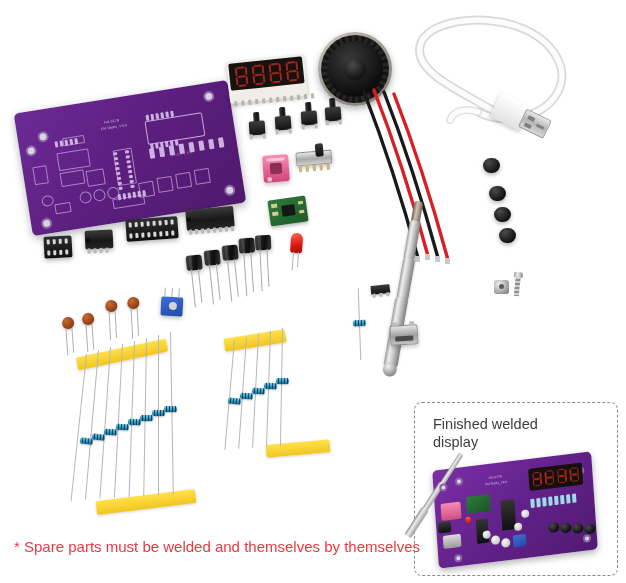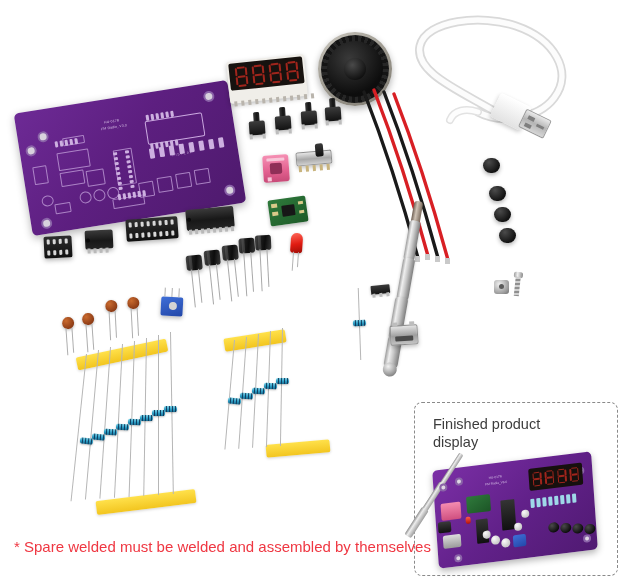--- a/index.html
+++ b/index.html
@@ -768,21 +768,21 @@
 
   <div class="abs" id="muport">
     <div class="b"></div>
     <div class="slot"></div>
     <div class="tab" style="left:3px;"></div>
       <div class="tab" style="right:3px;"></div>
   </div>
 
   <div class="abs" id="inset">
     <div id="insetlabel">
-      <div>Finished product</div>
+      <div>Finished welded</div>
       <div>display</div>
     </div>
 
     <div id="fb">
       <div class="board"></div>
 
       <div class="antb">
         <div class="s" style="left:3px;top:0;width:5px;height:36px;"></div>
         <div class="s" style="left:2px;top:34px;width:6px;height:32px;"></div>
         <div class="s" style="left:1px;top:64px;width:8px;height:32px;"></div>
@@ -862,15 +862,15 @@
       <div class="capb" style="left:86px;top:50px;width:8px;height:8px;"></div>
       <div class="capb" style="left:78px;top:62px;width:8px;height:8px;"></div>
 
       <div class="bcapb" style="left:112px;top:66px;"></div>
       <div class="bcapb" style="left:124px;top:68px;"></div>
       <div class="bcapb" style="left:136px;top:70px;"></div>
       <div class="bcapb" style="left:148px;top:72px;"></div>
     </div>
   </div>
 
-  <div class="abs" id="note">* Spare welded must be welded and assembled by themselves</div>
+  <div class="abs" id="note">* Spare parts must be welded and themselves by themselves</div>
 
 </div>
 
 </body></html>

